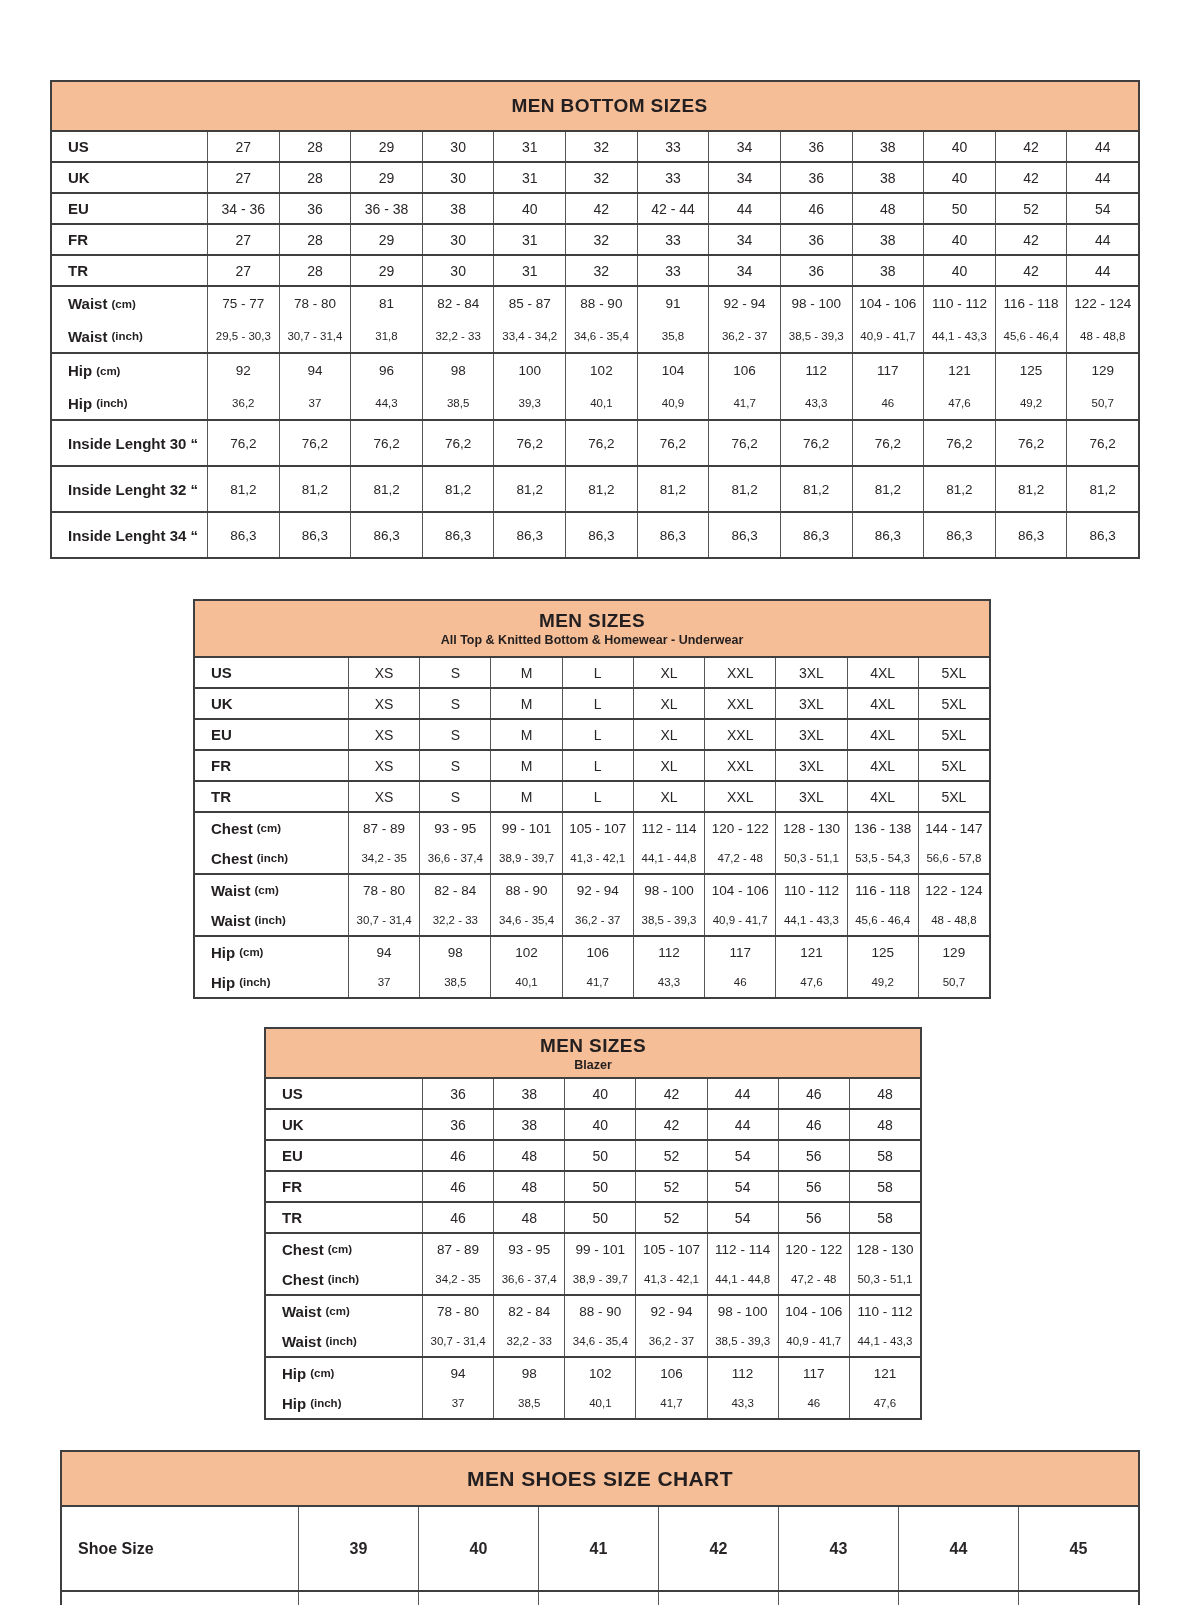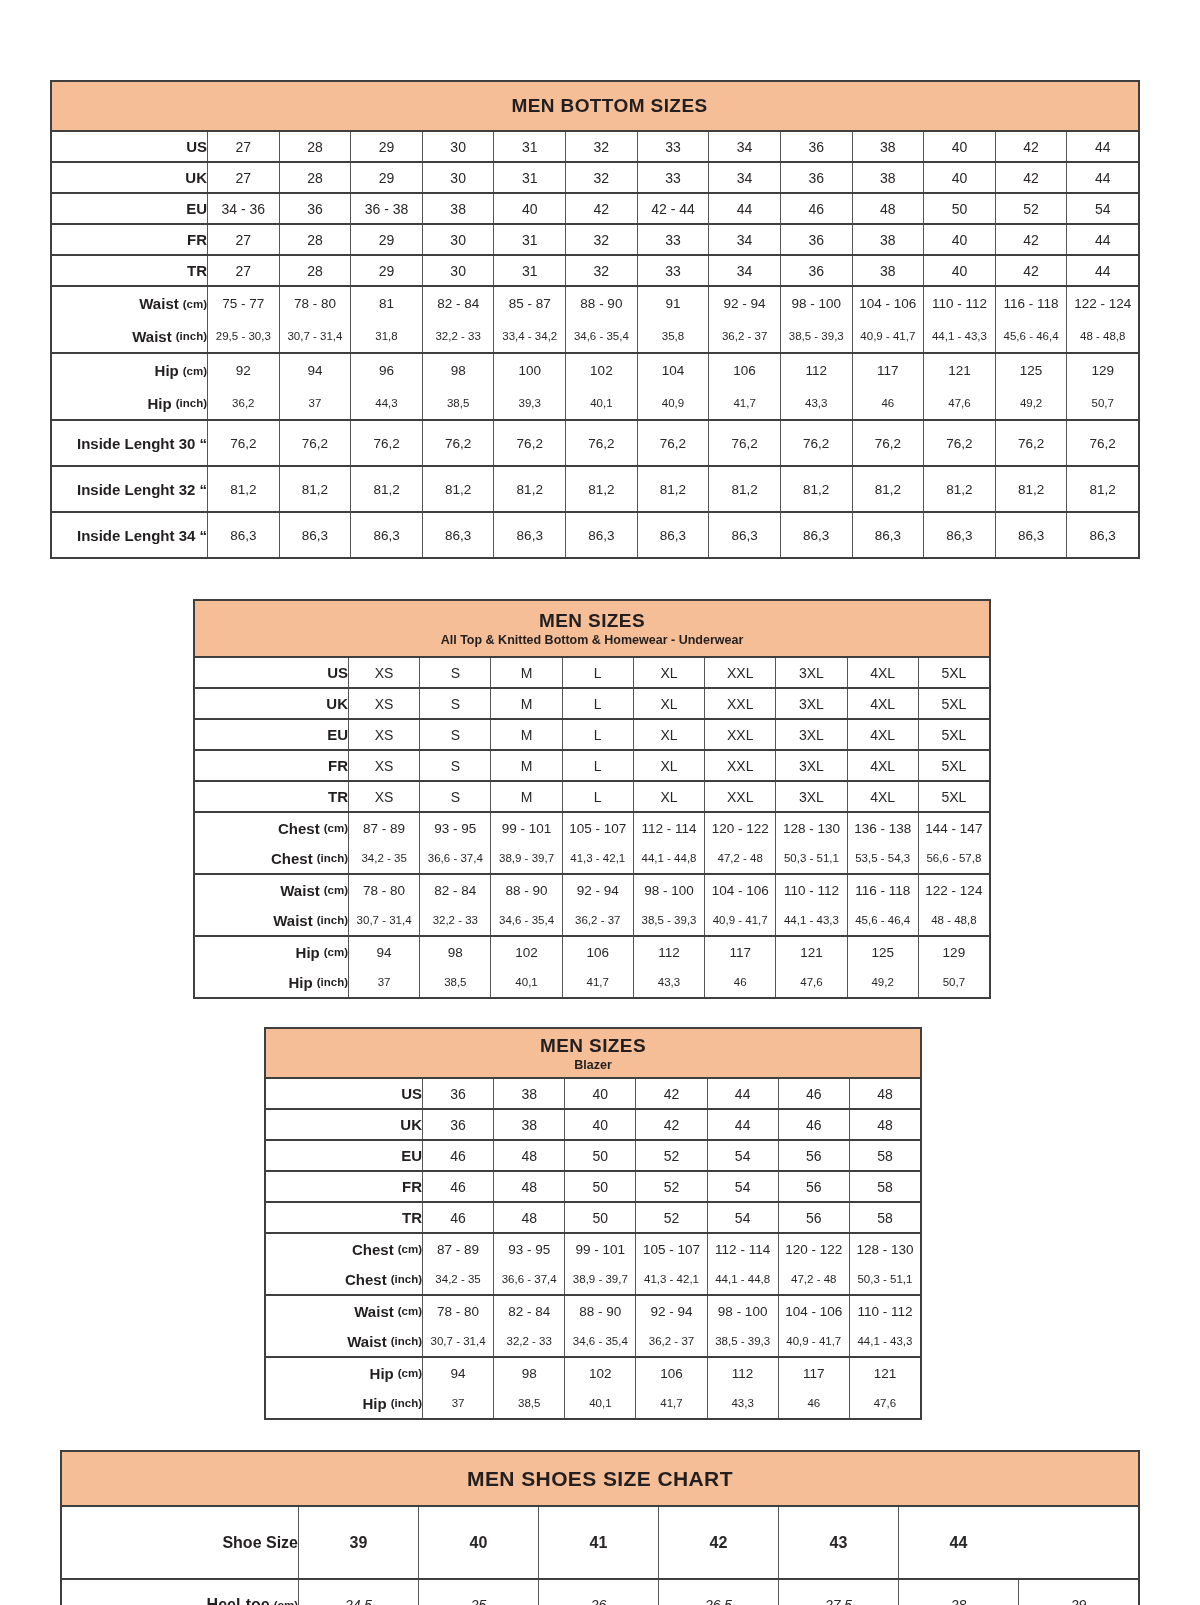--- a/index.html
+++ b/index.html
@@ -33,33 +33,33 @@
     display:grid;
     grid-template-columns:var(--label) repeat(var(--cols),1fr);
     align-items:stretch;
   }
   .cell{
     display:flex;align-items:center;justify-content:center;
     font-size:14px;white-space:nowrap;color:#2a2627;
   }
   .cell + .cell{border-left:1px solid var(--bdv);}
   .cell.label{
-    justify-content:flex-end;padding-left:16px;
+    justify-content:flex-start;padding-left:16px;
     font-weight:700;font-size:15px;color:var(--ink);
   }
   .lab-sub{font-weight:700;font-size:11.5px;margin-left:4px;}
   
   .trow[data-kind="region"]{height:29px;}
   .trow[data-kind="cm"]{height:33px;}
   .trow[data-kind="inch"]{height:32px;}
   .trow[data-kind="cm"] .cell.val{font-size:13.5px;}
   .trow[data-kind="inch"] .cell.val{font-size:11.5px;}
   .trow[data-kind="inside"]{height:44px;}
   .trow[data-kind="inside"] .cell.val{font-size:13.5px;}
-  .trow[data-kind="shoe"]{height:71px;}
+  .trow[data-kind="shoe"]{height:83px;}
   .trow[data-kind="shoe"] .cell.val{font-size:16px;font-weight:700;}
   .trow[data-kind="heel"]{height:50px;}
   .trow[data-kind="heel"] .cell.val{font-size:14px;font-style:italic;}
   
   .tbl-0{width:1090px;margin:80px 0 0 50px;--label:155px;--cols:13;}
   .tbl-0 .thead{height:50px;padding-left:29px;}
   .tbl-1{width:798px;margin:40px 0 0 193px;--label:153px;--cols:9;}
   .tbl-1 .thead{height:57px;}
   .tbl-1 .trow[data-kind="cm"],.tbl-1 .trow[data-kind="inch"]{height:30px;}
   .tbl-2{width:658px;margin:28px 0 0 264px;--label:156px;--cols:7;}
@@ -669,20 +669,21 @@
         <div class="trow" data-kind="shoe">
           <div class="cell label">
             <span class="lab-main">Shoe Size</span>
           </div>
           <div class="cell val">39</div>
           <div class="cell val">40</div>
           <div class="cell val">41</div>
           <div class="cell val">42</div>
           <div class="cell val">43</div>
           <div class="cell val">44</div>
+          <div class="cell val">45</div>
         </div>
       </div>
       <div class="tgroup">
         <div class="trow" data-kind="heel">
           <div class="cell label">
             <span class="lab-main">Heel-toe</span>
             <span class="lab-sub">(cm)</span>
           </div>
           <div class="cell val">24,5</div>
           <div class="cell val">25</div>

